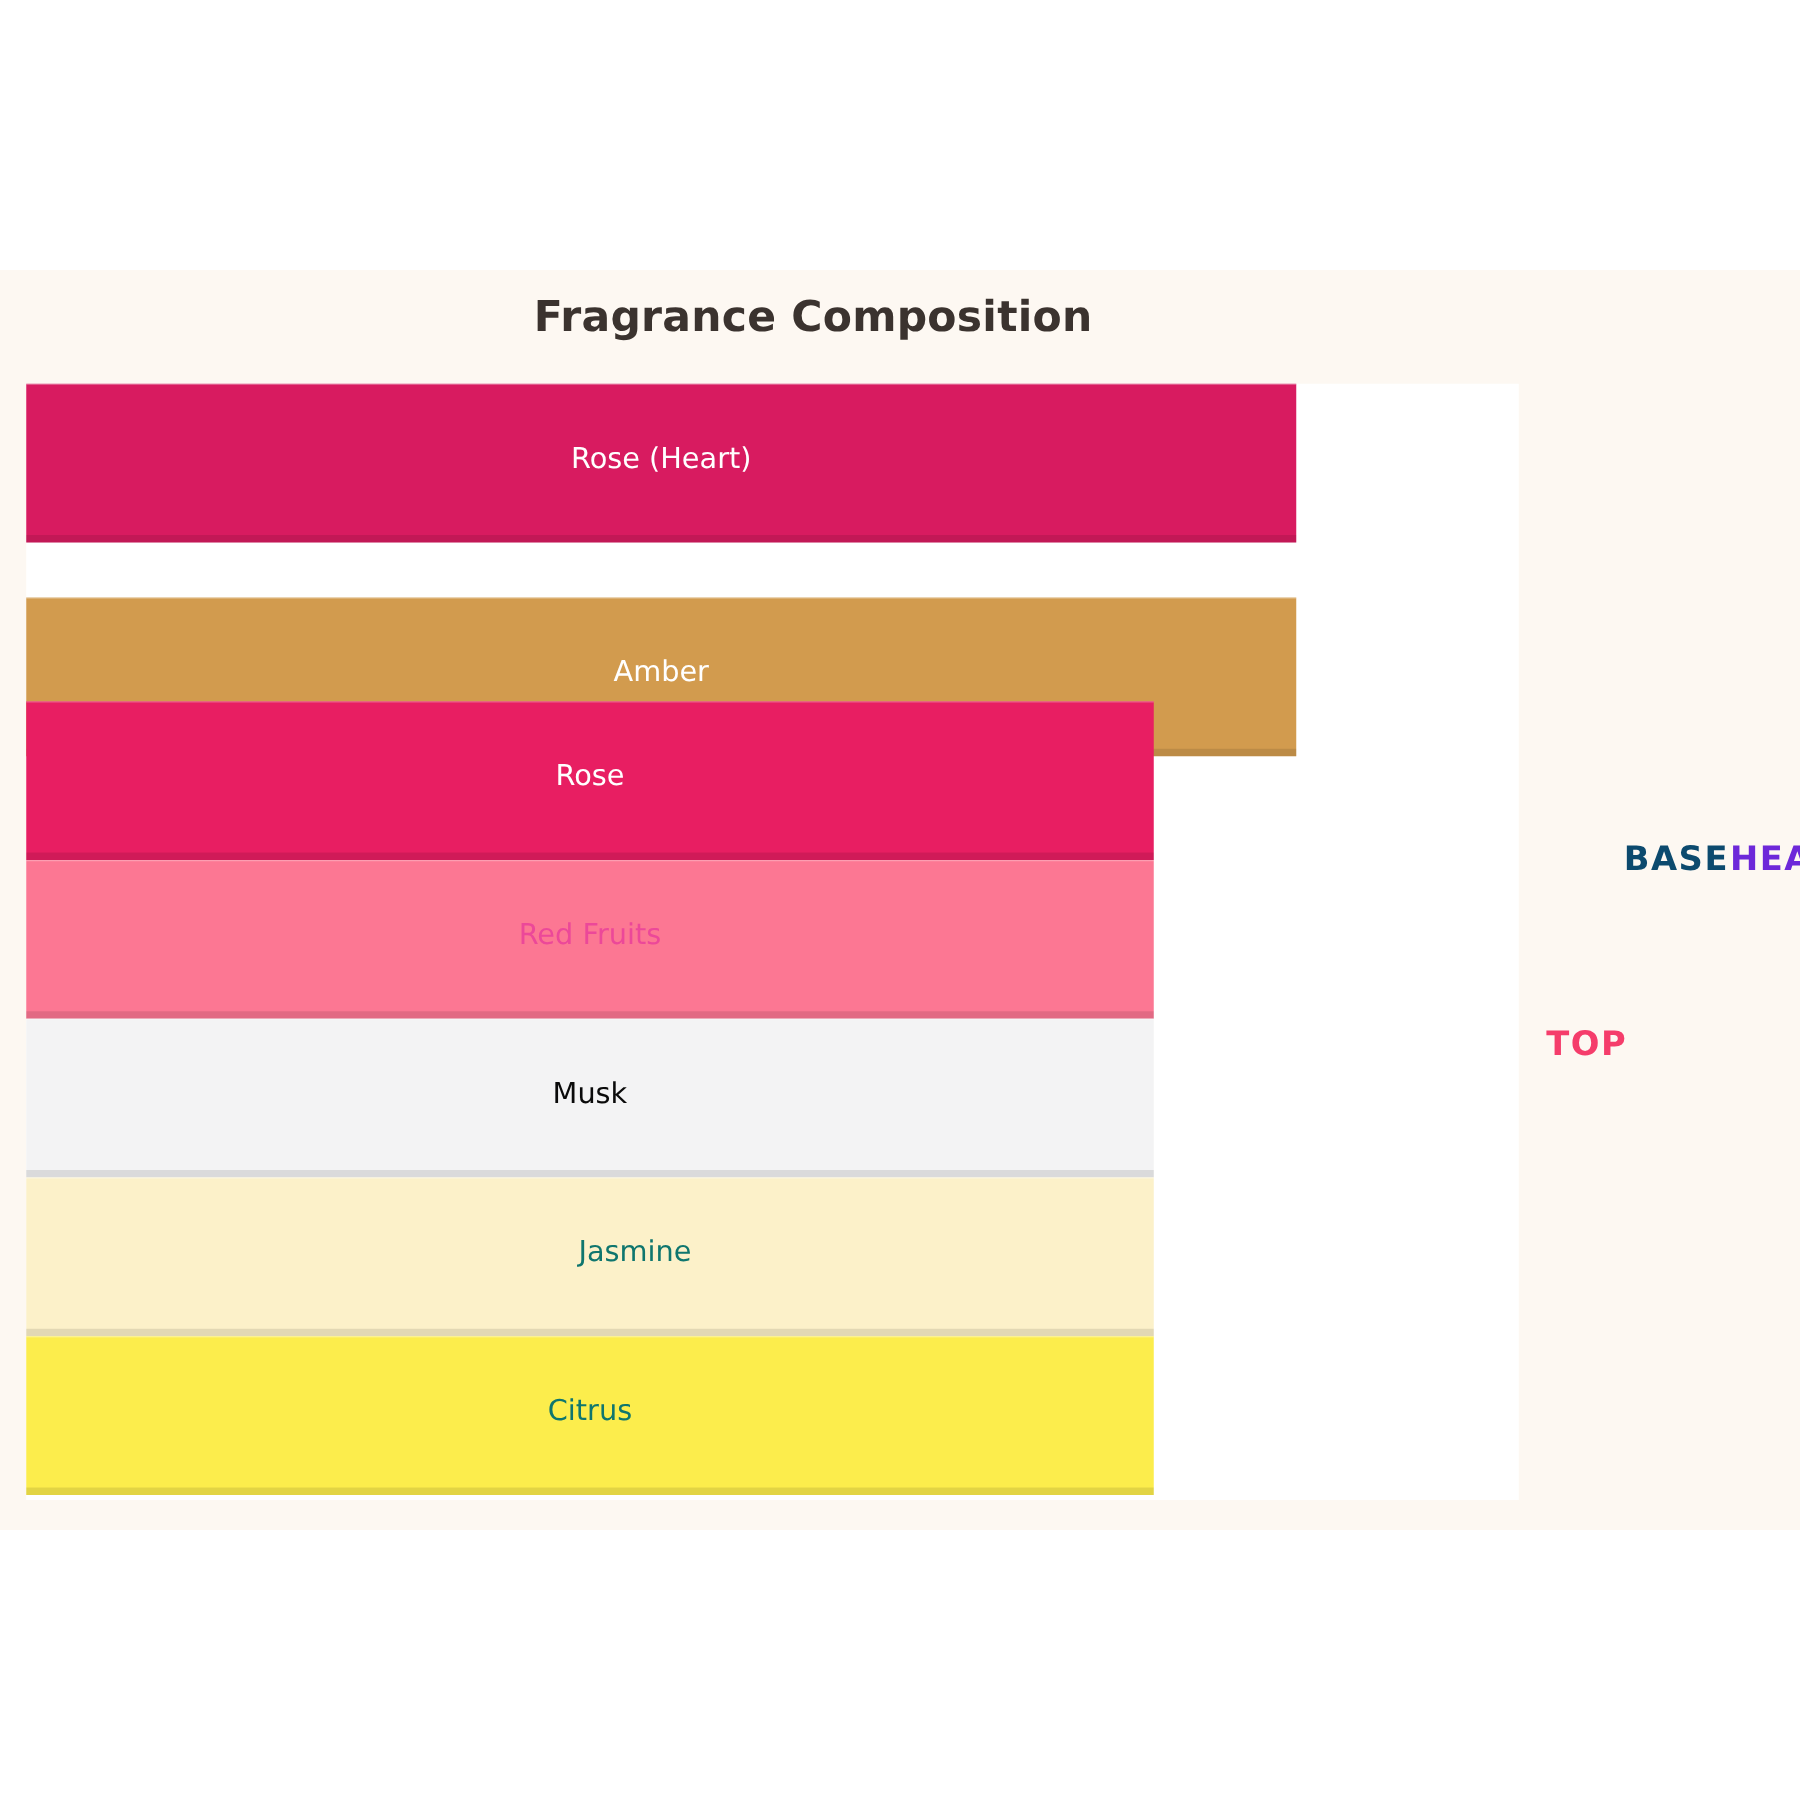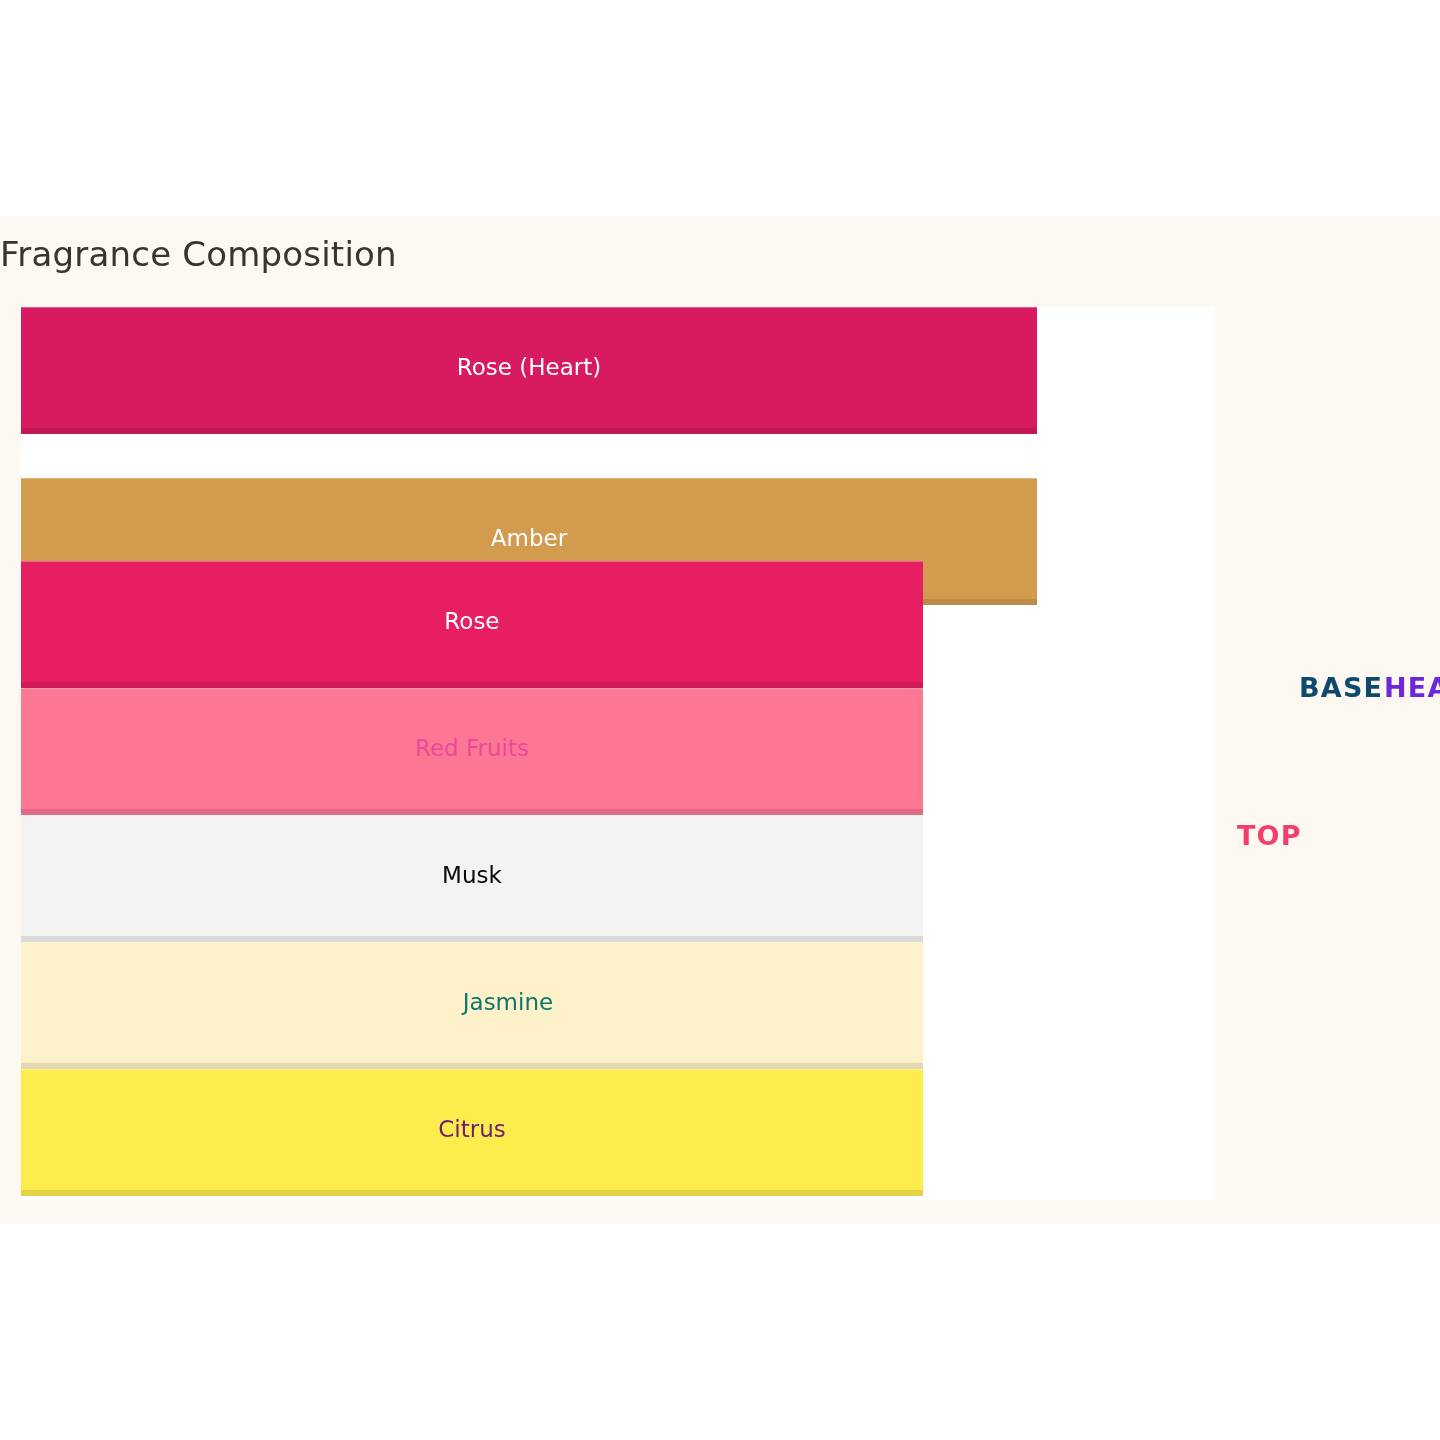--- a/index.html
+++ b/index.html
@@ -19,24 +19,26 @@
     top: 216px;
     width: 1440px;
     height: 1008px;
     background: #fdf8f2;
   }
   #chart-title {
     position: absolute;
     left: 0;
     top: 18px;
     width: 1235px;
+    text-align: center;
     font-size: 34px;
-    font-weight: normal;
+    font-weight: bold;
     color: #3b332f;
     letter-spacing: 0.2px;
+    padding-left: 33px;
   }
   #plot-area {
     position: absolute;
     left: 21px;
     top: 91px;
     width: 1194px;
     height: 893px;
     background: #ffffff;
   }
   .bar-row {
@@ -100,21 +102,21 @@
         <div class="bar-row" style="top: 508px; width: 1194px;">
           <div class="bar" style="width: 901.896px; background: rgb(243, 243, 244);"></div>
           <div class="bar-label" style="left: 0px; width: 901.896px; color: rgb(10, 10, 10);">Musk</div>
         </div>
         <div class="bar-row" style="top: 635px; width: 1194px;">
           <div class="bar" style="width: 901.896px; background: rgb(252, 241, 201);"></div>
           <div class="bar-label" style="left: 0px; width: 901.896px; color: #0f766e; padding-left: 36px;">Jasmine</div>
         </div>
         <div class="bar-row" style="top: 762px; width: 1194px;">
           <div class="bar" style="width: 901.896px; background: rgb(252, 237, 76);"></div>
-          <div class="bar-label" style="left: 0px; width: 901.896px; color: #701a75;">Citrus</div>
+          <div class="bar-label" style="left: 0px; width: 901.896px; color: #0f766e;">Citrus</div>
         </div>
       </div>
   </div>
 
   <div id="annotations-container">
       <div class="note-annotation" style="left: 1299px; top: 456px; color: #0c4a6e;">BASE</div>
       <div class="note-annotation" style="left: 1384px; top: 456px; color: #6d28d9;">HEART</div>
       <div class="note-annotation" style="left: 1237px; top: 604px; color: rgb(245, 61, 107);">TOP</div>
     </div>
 

